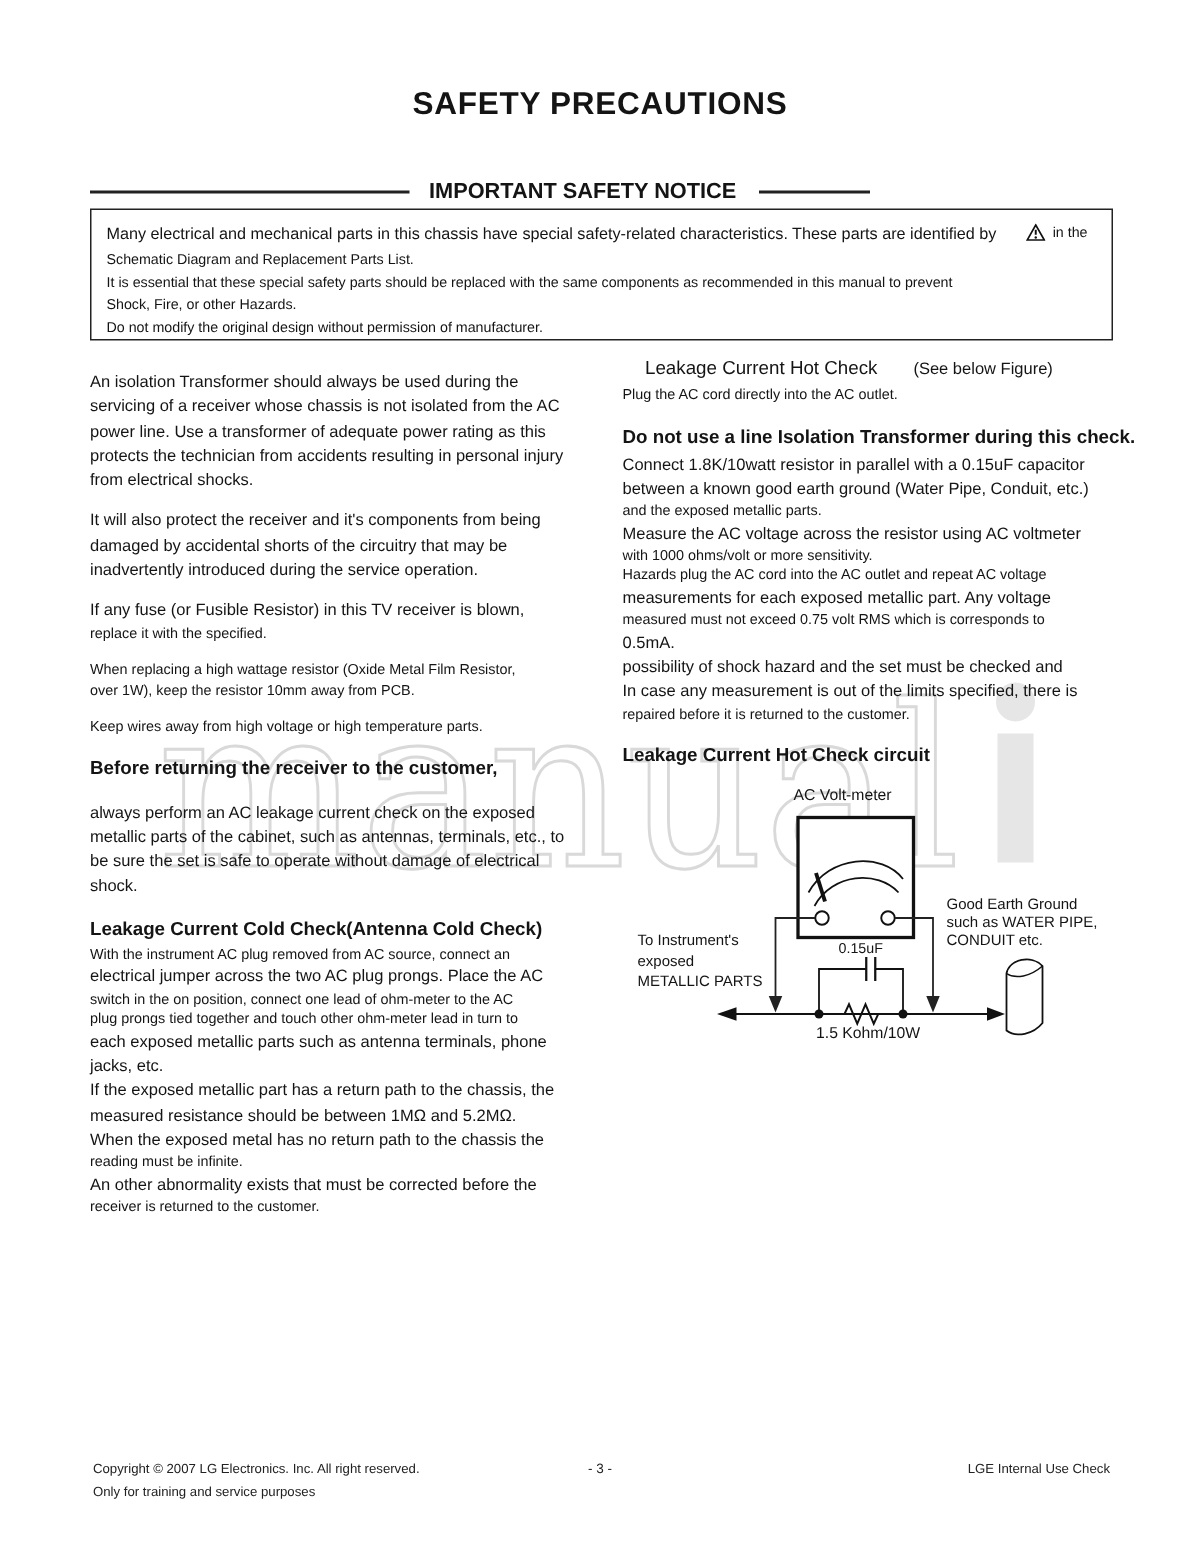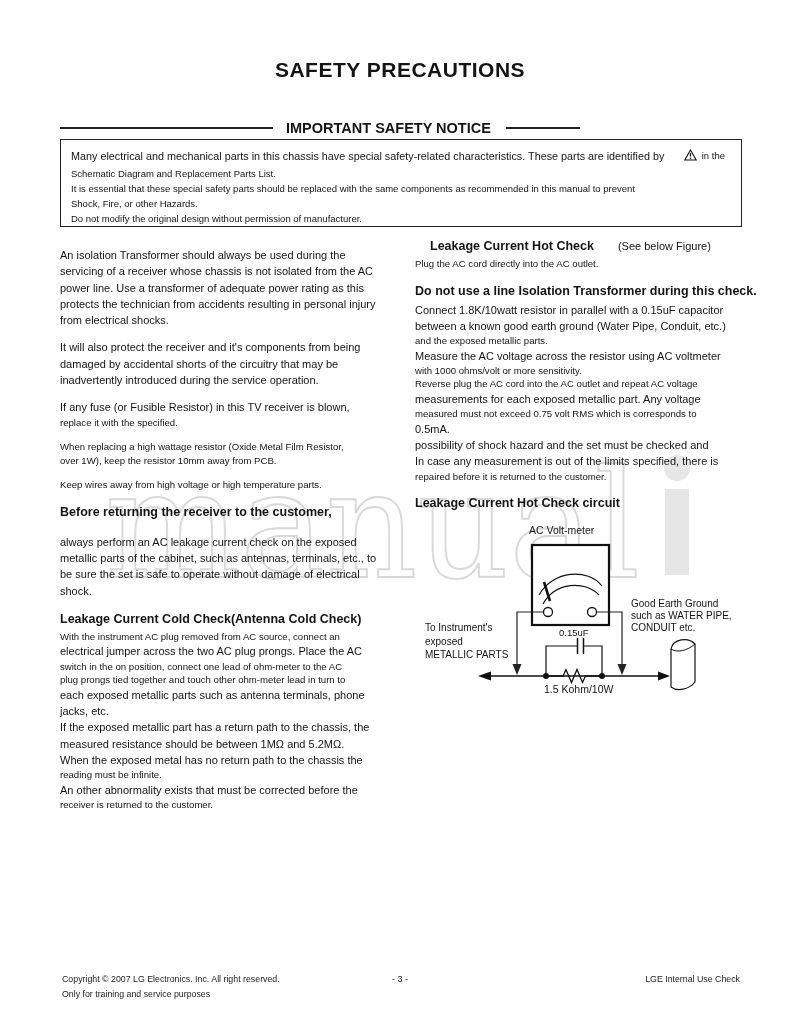--- a/index.html
+++ b/index.html
@@ -33,21 +33,21 @@
   
   .columns { position:absolute; top:236px; left:60px; width:690px; display:flex; }
   .col { width:335px; }
   .col.left { margin-right:15px; width:340px; }
   .ln { white-space:nowrap; }
   .ln.n  { font-size:11px;  line-height:16.3px; }
   .ln.sm { font-size:9.6px; line-height:13.5px; }
   .ln.h  { font-size:12.5px; font-weight:bold; line-height:16px; margin:1px 0 3px; }
   .ln.gap { height:11px; }
   .ln.hrow { line-height:17px; margin-bottom:2px; }
-  .ln.hrow .b { font-size:12.5px; font-weight:bold;padding-left:15px; }
+  .ln.hrow .b { font-size:12.5px; font-weight:normal;padding-left:15px; }
   .ln.hrow .note { font-size:11px; margin-left:24px; }
   
   .diagram { position:relative; width:335px; height:200px; margin-top:4px; }
   .diagram svg.circuit { position:absolute; left:0; top:0; }
   .dlabel { position:absolute; font-size:10px; }
   .lbl-voltmeter { left:114px; top:9px; font-size:10.5px; }
   .lbl-cap { left:144px; top:112px; font-size:9.5px; }
   .lbl-res { left:129px; top:168px; font-size:10.5px; }
   .lbl-left { left:10px; top:106px; line-height:13.5px; }
   .lbl-right { left:216px; top:83px; line-height:11.8px; }
@@ -143,21 +143,21 @@
       <div>
           <div class="ln hrow"><span class="b">Leakage Current Hot Check</span><span class="note">(See below Figure)</span></div>
           <div class="ln sm">Plug the AC cord directly into the AC outlet.</div>
           <div class="ln gap"></div>
           <div class="ln h">Do not use a line Isolation Transformer during this check.</div>
           <div class="ln n">Connect 1.8K/10watt resistor in parallel with a 0.15uF capacitor</div>
           <div class="ln n">between a known good earth ground (Water Pipe, Conduit, etc.)</div>
           <div class="ln sm">and the exposed metallic parts.</div>
           <div class="ln n">Measure the AC voltage across the resistor using AC voltmeter</div>
           <div class="ln sm">with 1000 ohms/volt or more sensitivity.</div>
-          <div class="ln sm">Reverse plug the AC cord into the AC outlet and repeat AC voltage</div>
+          <div class="ln sm">Hazards plug the AC cord into the AC outlet and repeat AC voltage</div>
           <div class="ln n">measurements for each exposed metallic part. Any voltage</div>
           <div class="ln sm">measured must not exceed 0.75 volt RMS which is corresponds to</div>
           <div class="ln n">0.5mA.</div>
           <div class="ln n">possibility of shock hazard and the set must be checked and</div>
           <div class="ln n">In case any measurement is out of the limits specified, there is</div>
           <div class="ln sm">repaired before it is returned to the customer.</div>
           <div class="ln gap"></div>
           <div class="ln h">Leakage Current Hot Check circuit</div>
         </div>
 

